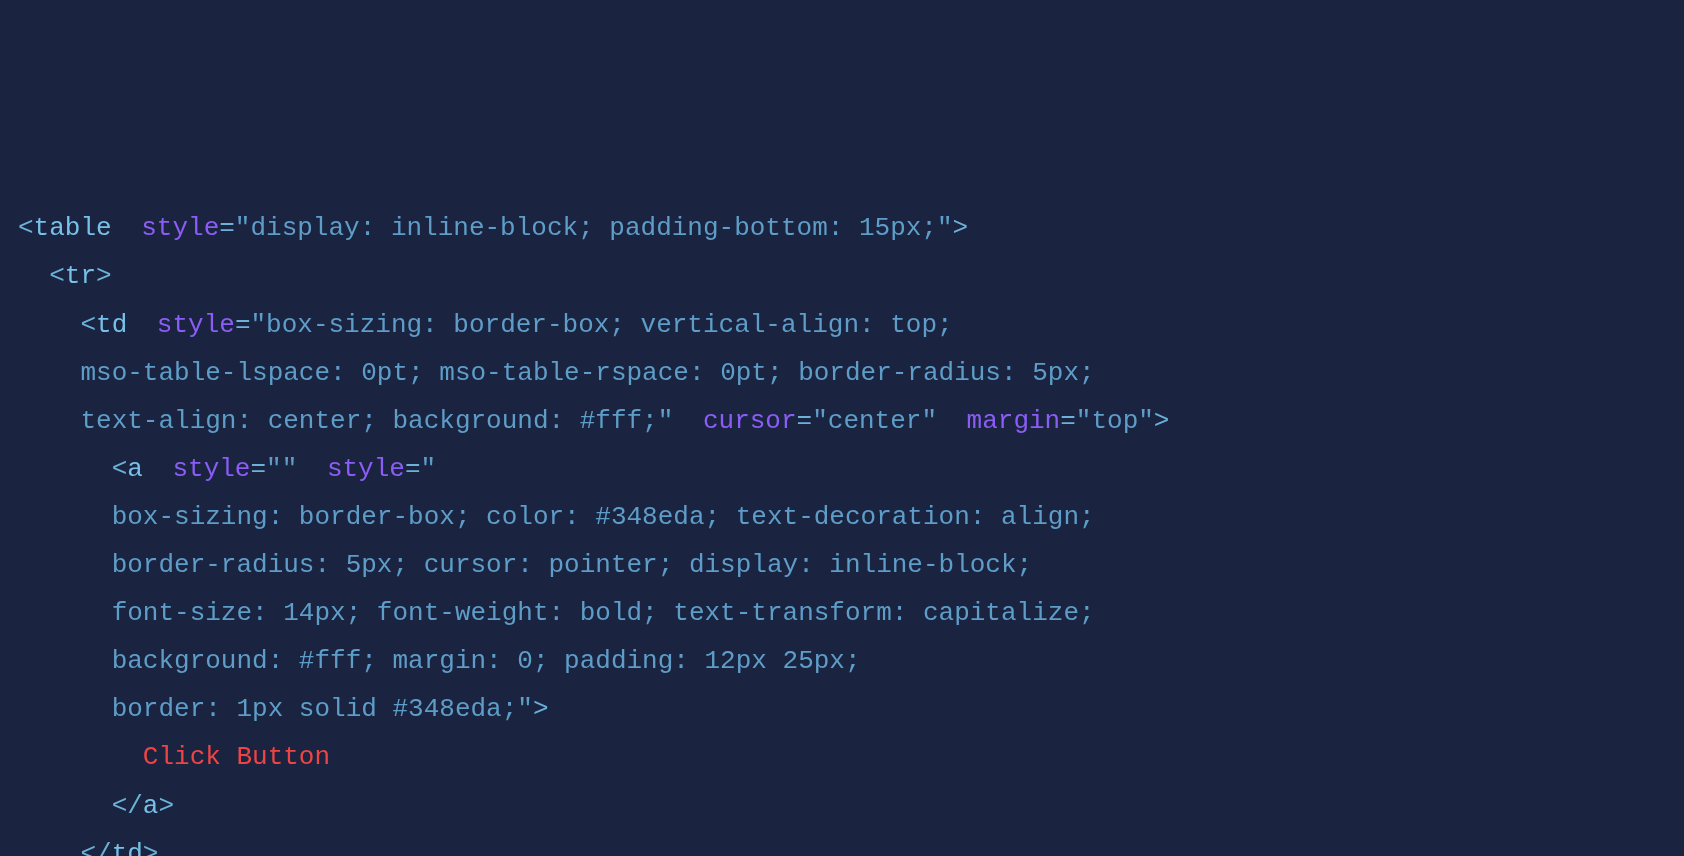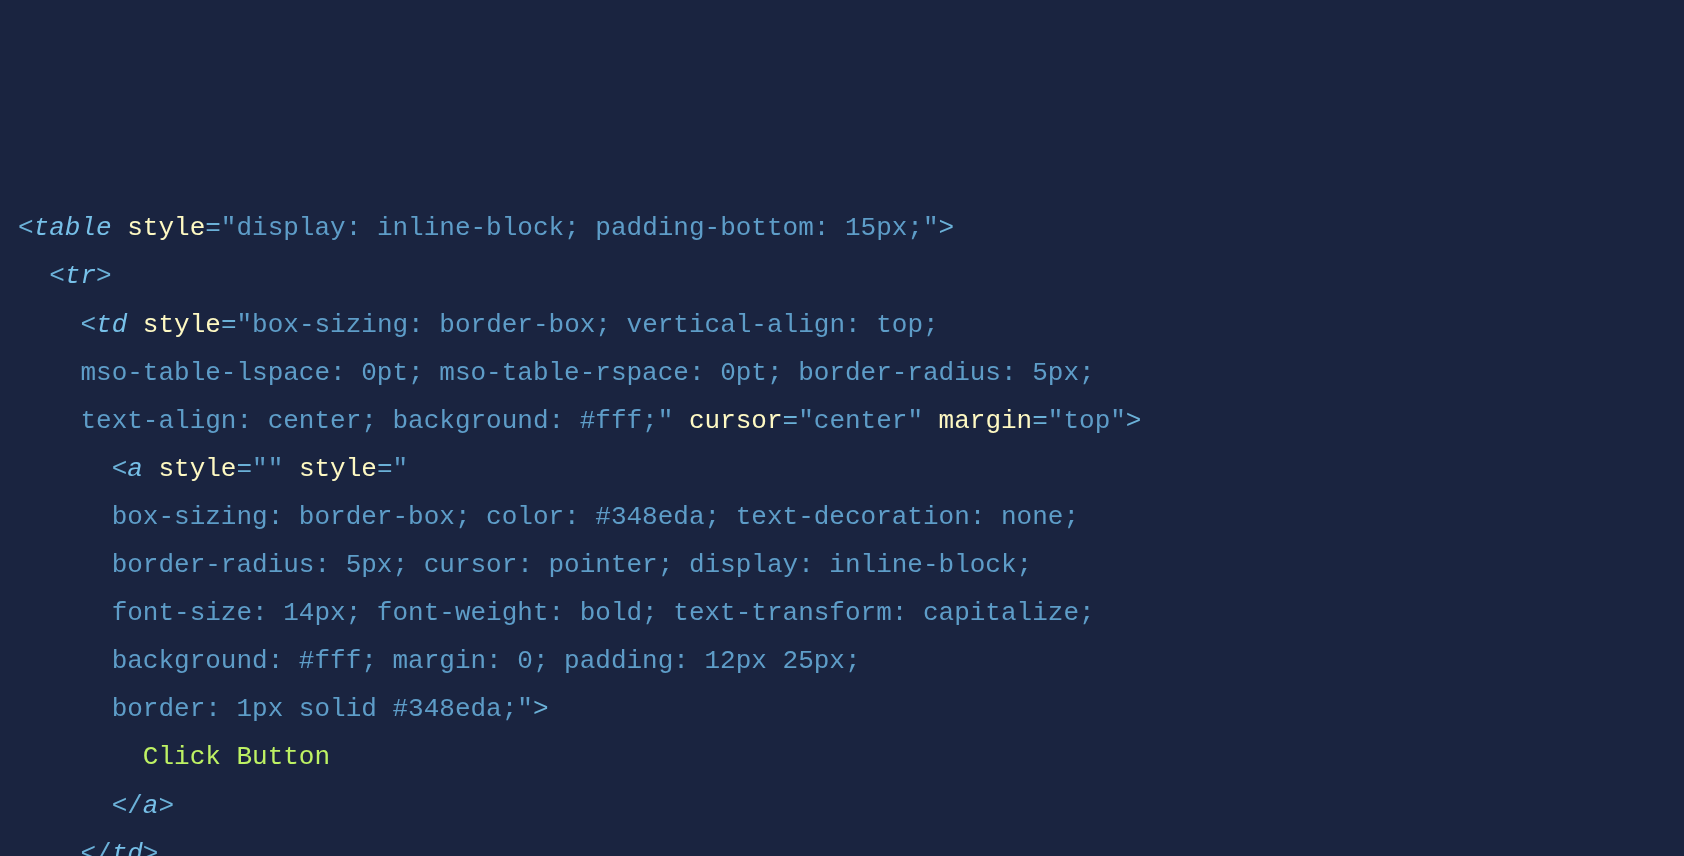--- a/index.html
+++ b/index.html
@@ -17,50 +17,50 @@
       width: 1684px;
       height: 856px;
       overflow: hidden;
       white-space: pre;
     }
     .punct {
       color: #6bb1d8;
     }
     .tag {
       color: #77c0e8;
-      font-style: italic;
     }
     .attr {
-      color: #fef9c3;
+      color: #8b5cf6;
+      margin-left: 14px;
     }
     .op {
       color: #6bb1d8;
     }
     .str {
       color: #5e9dc8;
     }
     .txt {
-      color: #bef264;
+      color: #ef4444;
     }
     .code-block {
       display: block;
     }
   </style>
 </head>
 <body>
 
 
 
 <div class="code-block"><span><span class="punct">&lt;</span><span class="tag">table</span><span> </span><span class="attr">style</span><span class="op">=</span><span class="str">"display: inline-block; padding-bottom: 15px;"</span><span class="punct">&gt;</span></span>
 <span><span>  </span><span class="punct">&lt;</span><span class="tag">tr</span><span class="punct">&gt;</span></span>
 <span><span>    </span><span class="punct">&lt;</span><span class="tag">td</span><span> </span><span class="attr">style</span><span class="op">=</span><span class="str">"box-sizing: border-box; vertical-align: top;</span></span>
 <span><span>    </span><span class="str">mso-table-lspace: 0pt; mso-table-rspace: 0pt; border-radius: 5px;</span></span>
 <span><span>    </span><span class="str">text-align: center; background: #fff;"</span><span> </span><span class="attr">cursor</span><span class="op">=</span><span class="str">"center"</span><span> </span><span class="attr">margin</span><span class="op">=</span><span class="str">"top"</span><span class="punct">&gt;</span></span>
 <span><span>      </span><span class="punct">&lt;</span><span class="tag">a</span><span> </span><span class="attr">style</span><span class="op">=</span><span class="str">""</span><span> </span><span class="attr">style</span><span class="op">=</span><span class="str">"</span></span>
-<span><span>      </span><span class="str">box-sizing: border-box; color: #348eda; text-decoration: none;</span></span>
+<span><span>      </span><span class="str">box-sizing: border-box; color: #348eda; text-decoration: align;</span></span>
 <span><span>      </span><span class="str">border-radius: 5px; cursor: pointer; display: inline-block;</span></span>
 <span><span>      </span><span class="str">font-size: 14px; font-weight: bold; text-transform: capitalize;</span></span>
 <span><span>      </span><span class="str">background: #fff; margin: 0; padding: 12px 25px;</span></span>
 <span><span>      </span><span class="str">border: 1px solid #348eda;"</span><span class="punct">&gt;</span></span>
 <span><span>        </span><span class="txt">Click Button</span></span>
 <span><span>      </span><span class="punct">&lt;/</span><span class="tag">a</span><span class="punct">&gt;</span></span>
 <span><span>    </span><span class="punct">&lt;/</span><span class="tag">td</span><span class="punct">&gt;</span></span>
 
 </div>
 

